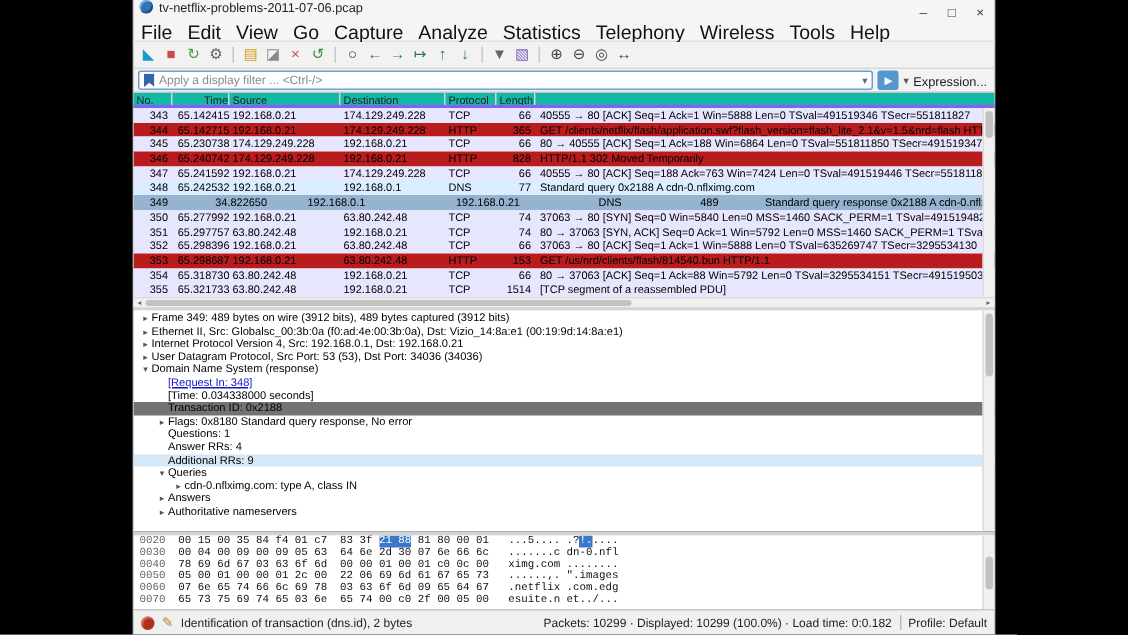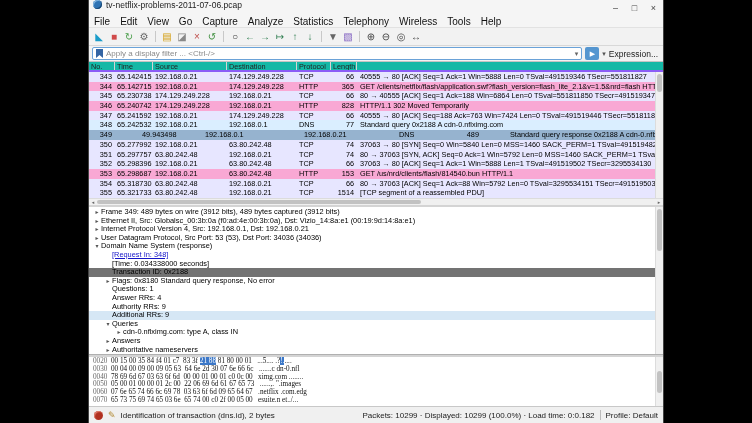--- a/index.html
+++ b/index.html
@@ -12,21 +12,21 @@
   
   .titlebar { height:15px; background:#f5f5f5; display:flex; align-items:flex-start; padding-left:4px; gap:4px; flex:0 0 auto; }
   .app-icon { width:9px; height:9px; border-radius:50%; background:#2f74b5;
               box-shadow:inset -1px -1px 0 #1b4a77, inset 1px 1px 0 #7fb2dd; flex:0 0 auto; }
   .title-text { font-size:8.5px; color:#222; white-space:nowrap; }
   .win-controls { margin-left:auto; display:flex; height:100%; }
   .win-btn { width:19px; display:flex; align-items:center; justify-content:center; font-size:9px; color:#444; }
 
   
   .menubar { height:13px; background:#f5f5f5; border-bottom:1px solid #e2e2e2; display:flex; align-items:center; flex:0 0 auto; }
-  .menu-item { font-size:10px; color:#111; padding:0 5px; white-space:nowrap;text-align:center; }
+  .menu-item { font-size:13px; color:#111; padding:0 5px; white-space:nowrap;text-align:center; }
 
   
   .toolbar { height:18px; background:#f2f2f2; border-bottom:1px solid #d8d8d8; display:flex; align-items:center; padding:0 3px; gap:1px; flex:0 0 auto; }
   .tb-btn { width:14px; height:14px; line-height:14px; text-align:center; font-size:10px; }
   .tb-sep { width:1px; height:11px; background:#c8c8c8; margin:0 3px; }
 
   
   .filterbar { height:16px; background:#f2f2f2; border-bottom:1px solid #c4c4c4; display:flex; align-items:center; padding:1px 3px; gap:3px; flex:0 0 auto; }
   .filter-input { flex:1; height:13px; background:#fff; border:1px solid #6aa2d8; border-radius:2px;
                   display:flex; align-items:center; padding:0 3px; gap:3px; }
@@ -40,29 +40,29 @@
   .expr-label { font-size:8.5px; color:#222; padding-right:2px; white-space:nowrap; }
 
   
   .packet-list { height:143px; flex:0 0 auto; display:flex; flex-direction:column; background:#fff; border-bottom:1px solid #b0b0b0; }
   .plist-header { height:10px; background:#14b8a6; border-bottom:2px solid #8b5cf6; display:flex; font-size:7.3px; color:#222; flex:0 0 auto; }
   .plist-header span { border-right:1px solid #d4d4d4; line-height:9px; white-space:nowrap; overflow:hidden; }
   .plist-body { height:126px; position:relative; overflow:hidden; flex:0 0 auto; }
   .prow { display:flex; height:9.7px; line-height:9.7px; font-size:7.3px; color:#000; white-space:nowrap; overflow:hidden; }
   .prow span { white-space:nowrap; overflow:hidden; }
   .c0 { width:26px; text-align:right; padding-right:3px; flex:0 0 auto; }
-  .c1 { width:38px; padding-left:2px; flex:0 0 auto; }
+  .c1 { width:38px; padding-left:2px; flex:0 0 auto;text-align:right; }
   .c2 { width:74px; padding-left:2px; flex:0 0 auto; }
   .c3 { width:70px; padding-left:2px; flex:0 0 auto; }
   .c4 { width:34px; padding-left:2px; flex:0 0 auto; }
   .c5 { width:26px; text-align:right; padding-right:3px; flex:0 0 auto; }
   .c6 { flex:1; padding-left:3px; }
   .plist-header .c0, .plist-header .c5 { text-align:left; padding-left:2px; }
   .t-tcp  { background:#e7e6ff; }
-  .t-http { background:#f9a8d4; }
+  .t-http { background:#b91c1c; }
   .t-dns  { background:#daeeff; }
   .t-sel  { background:#96b3cf !important;gap:25px; }
 
   
   .vscroll { position:absolute; top:0; right:0; bottom:0; width:8px; background:#f0f0f0; border-left:1px solid #dcdcdc; }
   .vthumb { position:absolute; left:1px; right:1px; background:#c2c2c2; border-radius:3px; }
   .hscroll { height:7px; background:#f0f0f0; border-top:1px solid #dcdcdc; display:flex; align-items:center; flex:0 0 auto; }
   .hs-arrow { width:8px; font-size:5px; color:#666; text-align:center; line-height:6px; }
   .hs-track { flex:1; position:relative; height:100%; }
   .hs-thumb { position:absolute; left:0; top:1px; bottom:1px; width:58%; background:#c2c2c2; border-radius:3px; }
@@ -72,21 +72,21 @@
   
   .details { height:148px; background:#fff; position:relative; overflow:hidden; padding-top:1px; flex:0 0 auto; border-bottom:1px solid #b0b0b0; }
   .drow { height:8.6px; line-height:8.6px; font-size:7.4px; color:#000; white-space:nowrap; overflow:hidden; }
   .arrow { display:inline-block; width:8px; text-align:center; color:#555; font-size:6px; }
   .d-link .dtext { color:#1414c8; text-decoration:underline; }
   .d-sel { background:#737373; }
   .d-hl  { background:#d6e7f5; }
 
   
   .hexpane { height:49px; background:#fff; position:relative; overflow:hidden; padding:1px 0 0 4px; flex:0 0 auto; }
-  .hxrow { white-space:pre; font-family:Liberation Serif, serif; font-size:7.2px; line-height:7.8px; color:#111; }
+  .hxrow { white-space:pre; font-family:Liberation Mono, monospace; font-size:7.2px; line-height:7.8px; color:#111; }
   .hx-off { color:#666; }
   .hx-sel { background:#3c78c8; color:#fff; }
 
   
   .statusbar { height:17px; background:#f0f0f0; border-top:1px solid #c8c8c8; display:flex; align-items:center; padding:0 5px; gap:5px; font-size:8px; color:#222; flex:0 0 auto; }
   .expert-dot { width:9px; height:9px; border-radius:50%; background:#b03020; box-shadow:inset 1px 1px 1px #e08070; flex:0 0 auto; }
   .pencil { color:#b08830; font-size:9px; }
   .spacer { flex:1; }
   .status-sep { width:1px; height:10px; background:#bbb; }
   .status-stats, .status-profile, .status-left { white-space:nowrap; overflow:hidden; }
@@ -218,21 +218,21 @@
             <span class="c0">348</span>
             <span class="c1">65.242532</span>
             <span class="c2">192.168.0.21</span>
             <span class="c3">192.168.0.1</span>
             <span class="c4">DNS</span>
             <span class="c5">77</span>
             <span class="c6">Standard query 0x2188 A cdn-0.nflximg.com</span>
           </div>
           <div class="prow t-dns t-sel">
             <span class="c0">349</span>
-            <span class="c1">49.943498</span>
+            <span class="c1">34.822650</span>
             <span class="c2">192.168.0.1</span>
             <span class="c3">192.168.0.21</span>
             <span class="c4">DNS</span>
             <span class="c5">489</span>
             <span class="c6">Standard query response 0x2188 A cdn-0.nflximg.com CNAME images.netflix.com.edgesuite.net</span>
           </div>
           <div class="prow t-tcp">
             <span class="c0">350</span>
             <span class="c1">65.277992</span>
             <span class="c2">192.168.0.21</span>
@@ -250,21 +250,21 @@
             <span class="c5">74</span>
             <span class="c6">80 → 37063 [SYN, ACK] Seq=0 Ack=1 Win=5792 Len=0 MSS=1460 SACK_PERM=1 TSval=3295534130</span>
           </div>
           <div class="prow t-tcp">
             <span class="c0">352</span>
             <span class="c1">65.298396</span>
             <span class="c2">192.168.0.21</span>
             <span class="c3">63.80.242.48</span>
             <span class="c4">TCP</span>
             <span class="c5">66</span>
-            <span class="c6">37063 → 80 [ACK] Seq=1 Ack=1 Win=5888 Len=1 TSval=491519502 TSecr=3295534130</span>
+            <span class="c6">37063 → 80 [ACK] Seq=1 Ack=1 Win=5888 Len=0 TSval=635269747 TSecr=3295534130</span>
           </div>
           <div class="prow t-http">
             <span class="c0">353</span>
             <span class="c1">65.298687</span>
             <span class="c2">192.168.0.21</span>
             <span class="c3">63.80.242.48</span>
             <span class="c4">HTTP</span>
             <span class="c5">153</span>
             <span class="c6">GET /us/nrd/clients/flash/814540.bun HTTP/1.1</span>
           </div>
@@ -306,21 +306,20 @@
         <div class="drow" style="padding-left: 4px;"><span class="arrow">▸</span><span class="dtext">Ethernet II, Src: Globalsc_00:3b:0a (f0:ad:4e:00:3b:0a), Dst: Vizio_14:8a:e1 (00:19:9d:14:8a:e1)</span></div>
         <div class="drow" style="padding-left: 4px;"><span class="arrow">▸</span><span class="dtext">Internet Protocol Version 4, Src: 192.168.0.1, Dst: 192.168.0.21</span></div>
         <div class="drow" style="padding-left: 4px;"><span class="arrow">▸</span><span class="dtext">User Datagram Protocol, Src Port: 53 (53), Dst Port: 34036 (34036)</span></div>
         <div class="drow" style="padding-left: 4px;"><span class="arrow">▾</span><span class="dtext">Domain Name System (response)</span></div>
         <div class="drow d-link" style="padding-left: 15px;"><span class="arrow"></span><span class="dtext">[Request In: 348]</span></div>
         <div class="drow" style="padding-left: 15px;"><span class="arrow"></span><span class="dtext">[Time: 0.034338000 seconds]</span></div>
         <div class="drow d-sel" style="padding-left: 15px;"><span class="arrow"></span><span class="dtext">Transaction ID: 0x2188</span></div>
         <div class="drow" style="padding-left: 15px;"><span class="arrow">▸</span><span class="dtext">Flags: 0x8180 Standard query response, No error</span></div>
         <div class="drow" style="padding-left: 15px;"><span class="arrow"></span><span class="dtext">Questions: 1</span></div>
         <div class="drow" style="padding-left: 15px;"><span class="arrow"></span><span class="dtext">Answer RRs: 4</span></div>
-        <div class="drow" style="padding-left: 15px;"><span class="arrow"></span><span class="dtext">Authority RRs: 9</span></div>
         <div class="drow d-hl" style="padding-left: 15px;"><span class="arrow"></span><span class="dtext">Additional RRs: 9</span></div>
         <div class="drow" style="padding-left: 15px;"><span class="arrow">▾</span><span class="dtext">Queries</span></div>
         <div class="drow" style="padding-left: 26px;"><span class="arrow">▸</span><span class="dtext">cdn-0.nflximg.com: type A, class IN</span></div>
         <div class="drow" style="padding-left: 15px;"><span class="arrow">▸</span><span class="dtext">Answers</span></div>
         <div class="drow" style="padding-left: 15px;"><span class="arrow">▸</span><span class="dtext">Authoritative nameservers</span></div>
         <div class="vscroll">
         <div class="vthumb" style="top:2px;height:42px;"></div>
       </div>
     </div>
 

